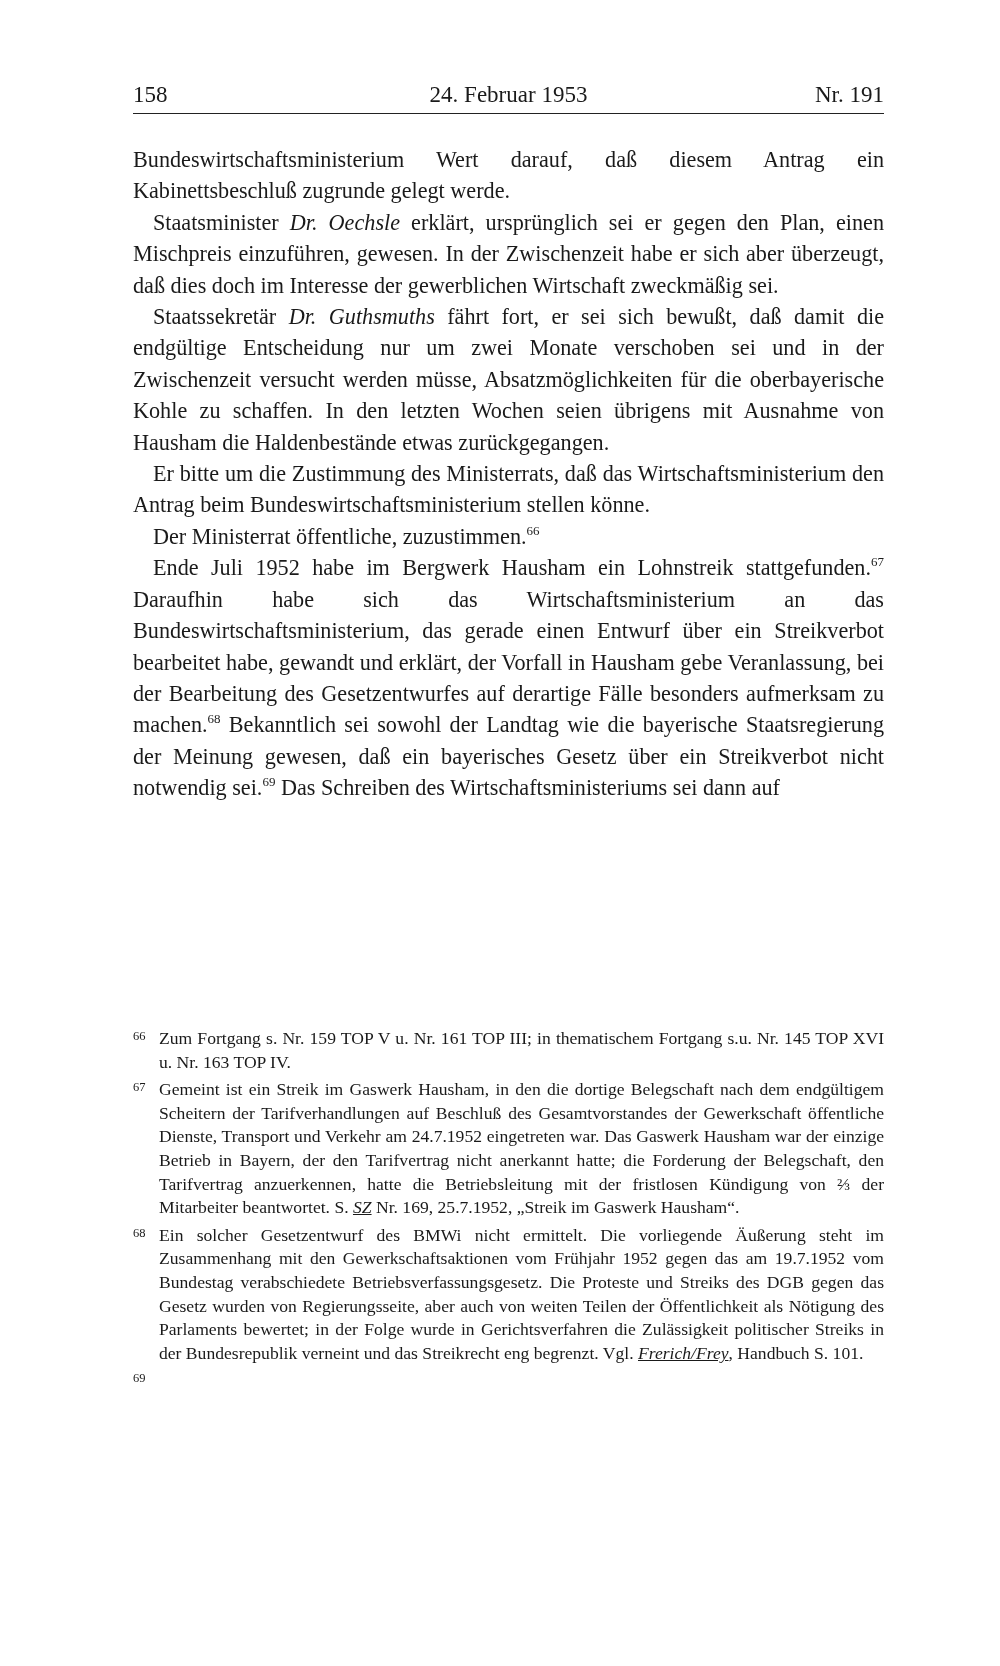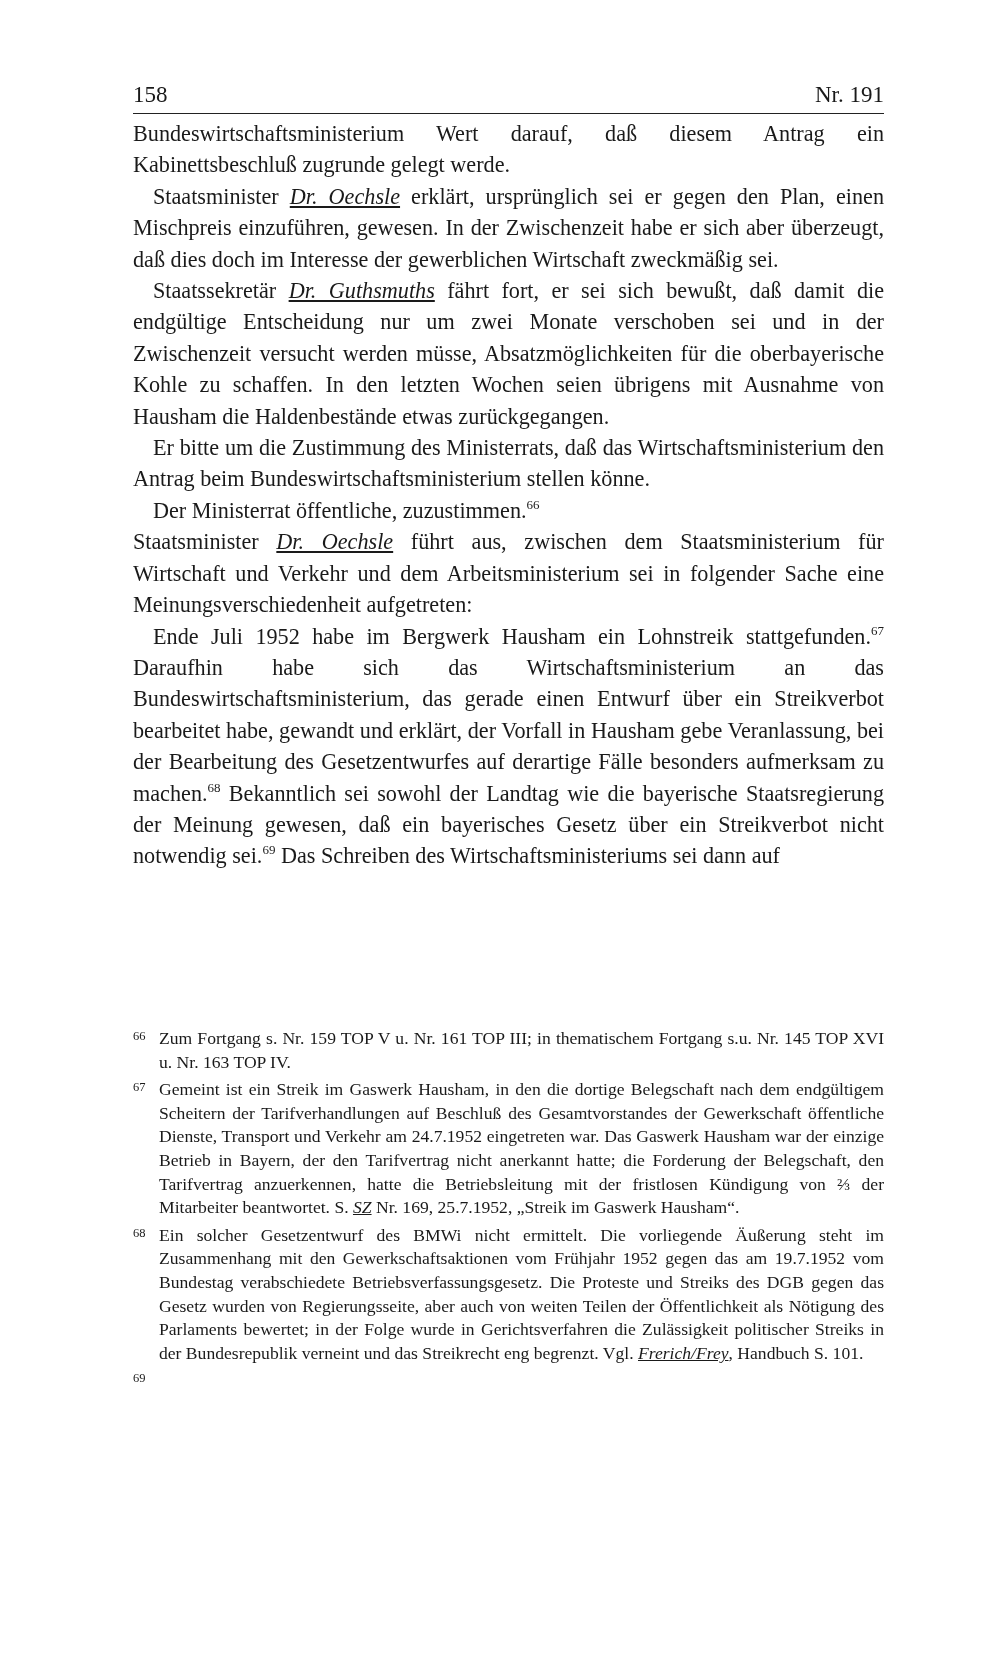--- a/index.html
+++ b/index.html
@@ -16,51 +16,50 @@
       font-family: "Liberation Serif", "DejaVu Serif", serif;
     }
     .page {
       position: absolute;
       left: 133px;
       top: 80px;
       width: 751px;
     }
     .running-head {
       display: flex;
-      justify-content: space-between;
+      justify-content: center;
       align-items: baseline;
       font-size: 23px;
       line-height: 30px;
       padding-bottom: 3px;
       border-bottom: 1px solid #222;
     }
     .rh-left, .rh-right { width: 160px; }
     .rh-right { text-align: right; }
     .rh-center { flex: 1; text-align: center; }
 
     .body-text {
-      margin-top: 4px;
+      margin-top: 30px;
       font-size: 22.2px;
       line-height: 31.4px;
       text-align: justify;
       hyphens: auto;
     }
     .body-text p {
       margin: 0;
     }
     .body-text p.indent {
       text-indent: 20px;
     }
     .body-text p.section-heading {
       margin-top: 14px;
       margin-bottom: 4px;
     }
     .body-text em {
       font-style: italic;
-      text-decoration: underline;
     }
     sup.fn-ref {
       font-size: 13px;
       vertical-align: 9px;
       line-height: 0;
     }
 
     .footnotes {
       position: absolute;
       top: 947px;
@@ -84,36 +83,36 @@
     }
     .footnote em { font-style: italic; text-decoration: underline; }
   </style>
 </head>
 <body>
 
 <div class="page">
 
   <div class="running-head">
     <span class="rh-left">158</span>
+    <span class="rh-center">24. Februar 1953</span>
     <span class="rh-right">Nr. 191</span>
   </div>
 
   <div class="body-text" lang="de">
     <p>Bundeswirtschaftsministerium Wert darauf, daß diesem Antrag ein Kabinettsbeschluß zugrunde gelegt werde.</p>
 
     <p class="indent"><span>Staatsminister </span><em>Dr. Oechsle</em><span> erklärt, ursprünglich sei er gegen den Plan, einen Mischpreis einzuführen, gewesen. In der Zwischenzeit habe er sich aber überzeugt, daß dies doch im Interesse der gewerblichen Wirtschaft zweckmäßig sei.</span></p>
 
     <p class="indent"><span>Staatssekretär </span><em>Dr. Guthsmuths</em><span> fährt fort, er sei sich bewußt, daß damit die endgültige Entscheidung nur um zwei Monate verschoben sei und in der Zwischenzeit versucht werden müsse, Absatzmöglichkeiten für die oberbayerische Kohle zu schaffen. In den letzten Wochen seien übrigens mit Ausnahme von Hausham die Haldenbestände etwas zurückgegangen.</span></p>
 
     <p class="indent">Er bitte um die Zustimmung des Ministerrats, daß das Wirtschaftsministerium den Antrag beim Bundeswirtschaftsministerium stellen könne.</p>
 
     <p class="indent"><span>Der Ministerrat öffentliche, zuzustimmen.</span><sup class="fn-ref">66</sup></p>
 
 
-    <p><span>Staatsminister </span><em>Dr. Oechsle</em><span> führt aus, zwischen dem Staatsministerium für Wirtschaft und Verkehr und dem Arbeitsministerium sei in folgender Sache eine Meinungsverschiedenheit aufgetreten:</span></p>
 
     <p class="indent"><span>Ende Juli 1952 habe im Bergwerk Hausham ein Lohnstreik stattgefunden.</span><sup class="fn-ref">67</sup> <span>Daraufhin habe sich das Wirtschaftsministerium an das Bundeswirtschaftsministerium, das gerade einen Entwurf über ein Streikverbot bearbeitet habe, gewandt und erklärt, der Vorfall in Hausham gebe Veranlassung, bei der Bearbeitung des Gesetzentwurfes auf derartige Fälle besonders aufmerksam zu machen.</span><sup class="fn-ref">68</sup><span> Bekanntlich sei sowohl der Landtag wie die bayerische Staatsregierung der Meinung gewesen, daß ein bayerisches Gesetz über ein Streikverbot nicht notwendig sei.</span><sup class="fn-ref">69</sup><span> Das Schreiben des Wirtschaftsministeriums sei dann auf</span></p>
   </div>
 
   <div class="footnotes" lang="de">
     <div class="footnote">
       <span class="fn-num">66</span>
       <span>Zum Fortgang s. Nr. 159 TOP V u. Nr. 161 TOP III; in thematischem Fortgang s.u. Nr. 145 TOP XVI u. Nr. 163 TOP IV.</span>
     </div>
     <div class="footnote">

